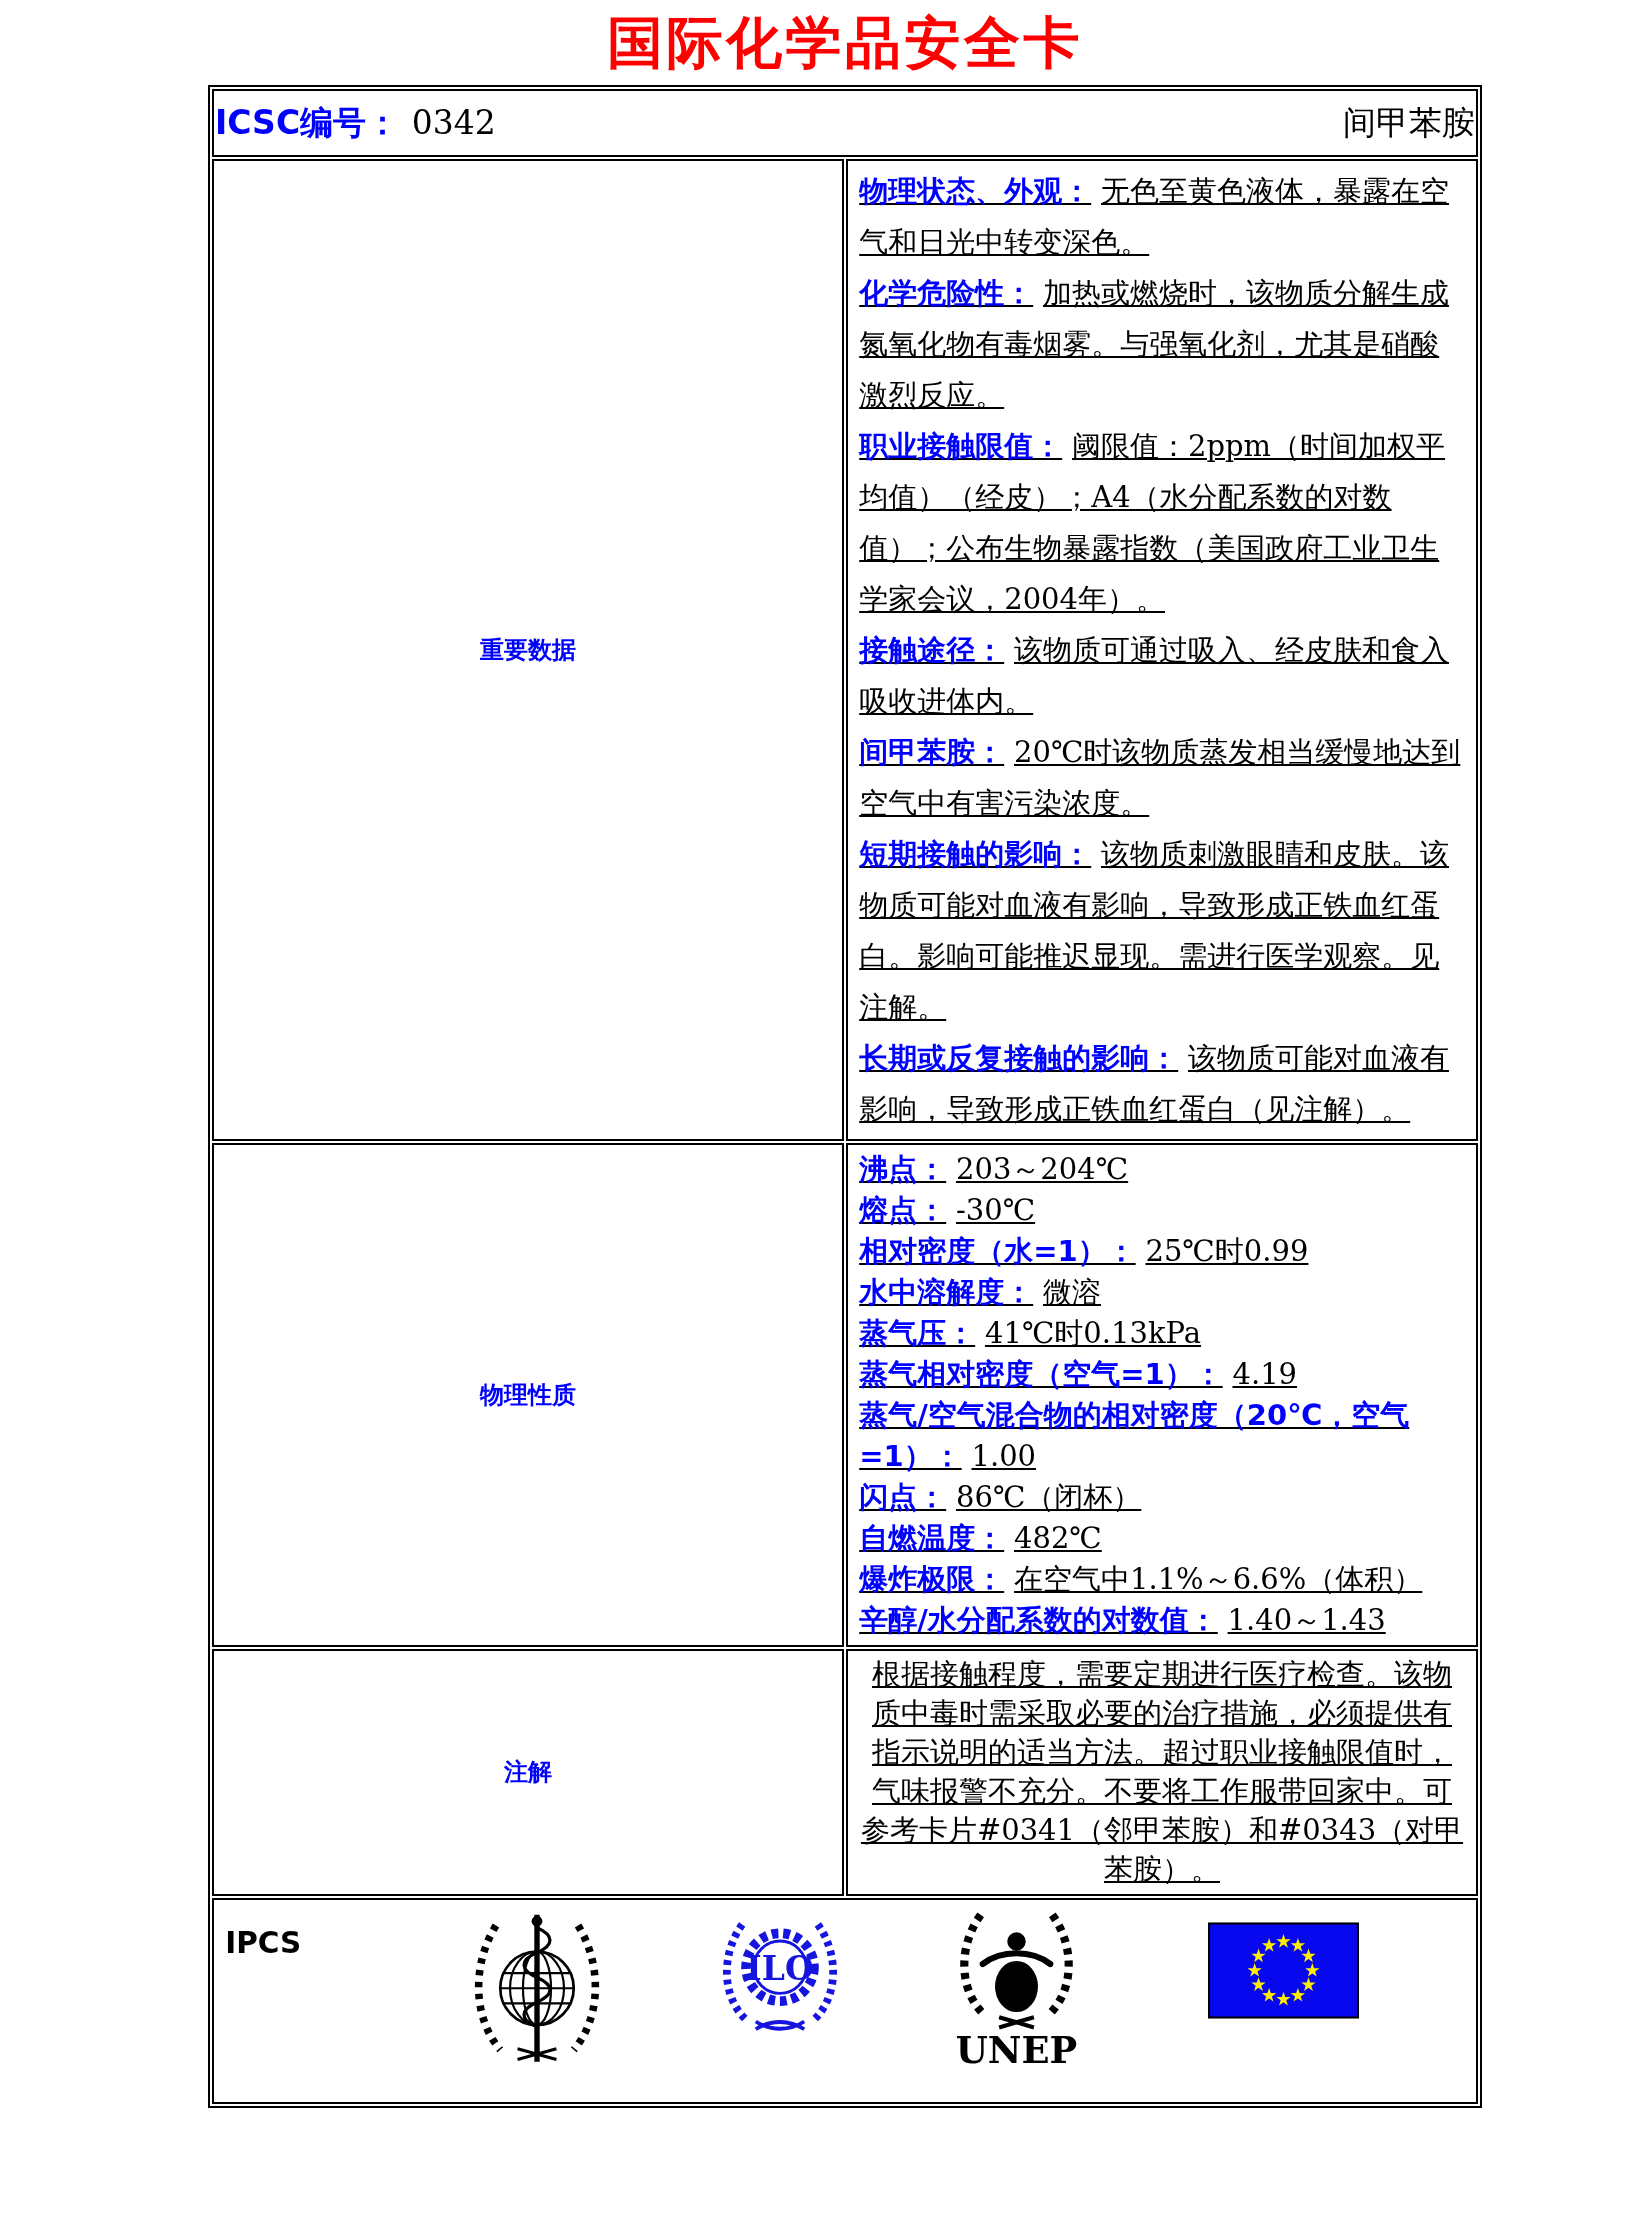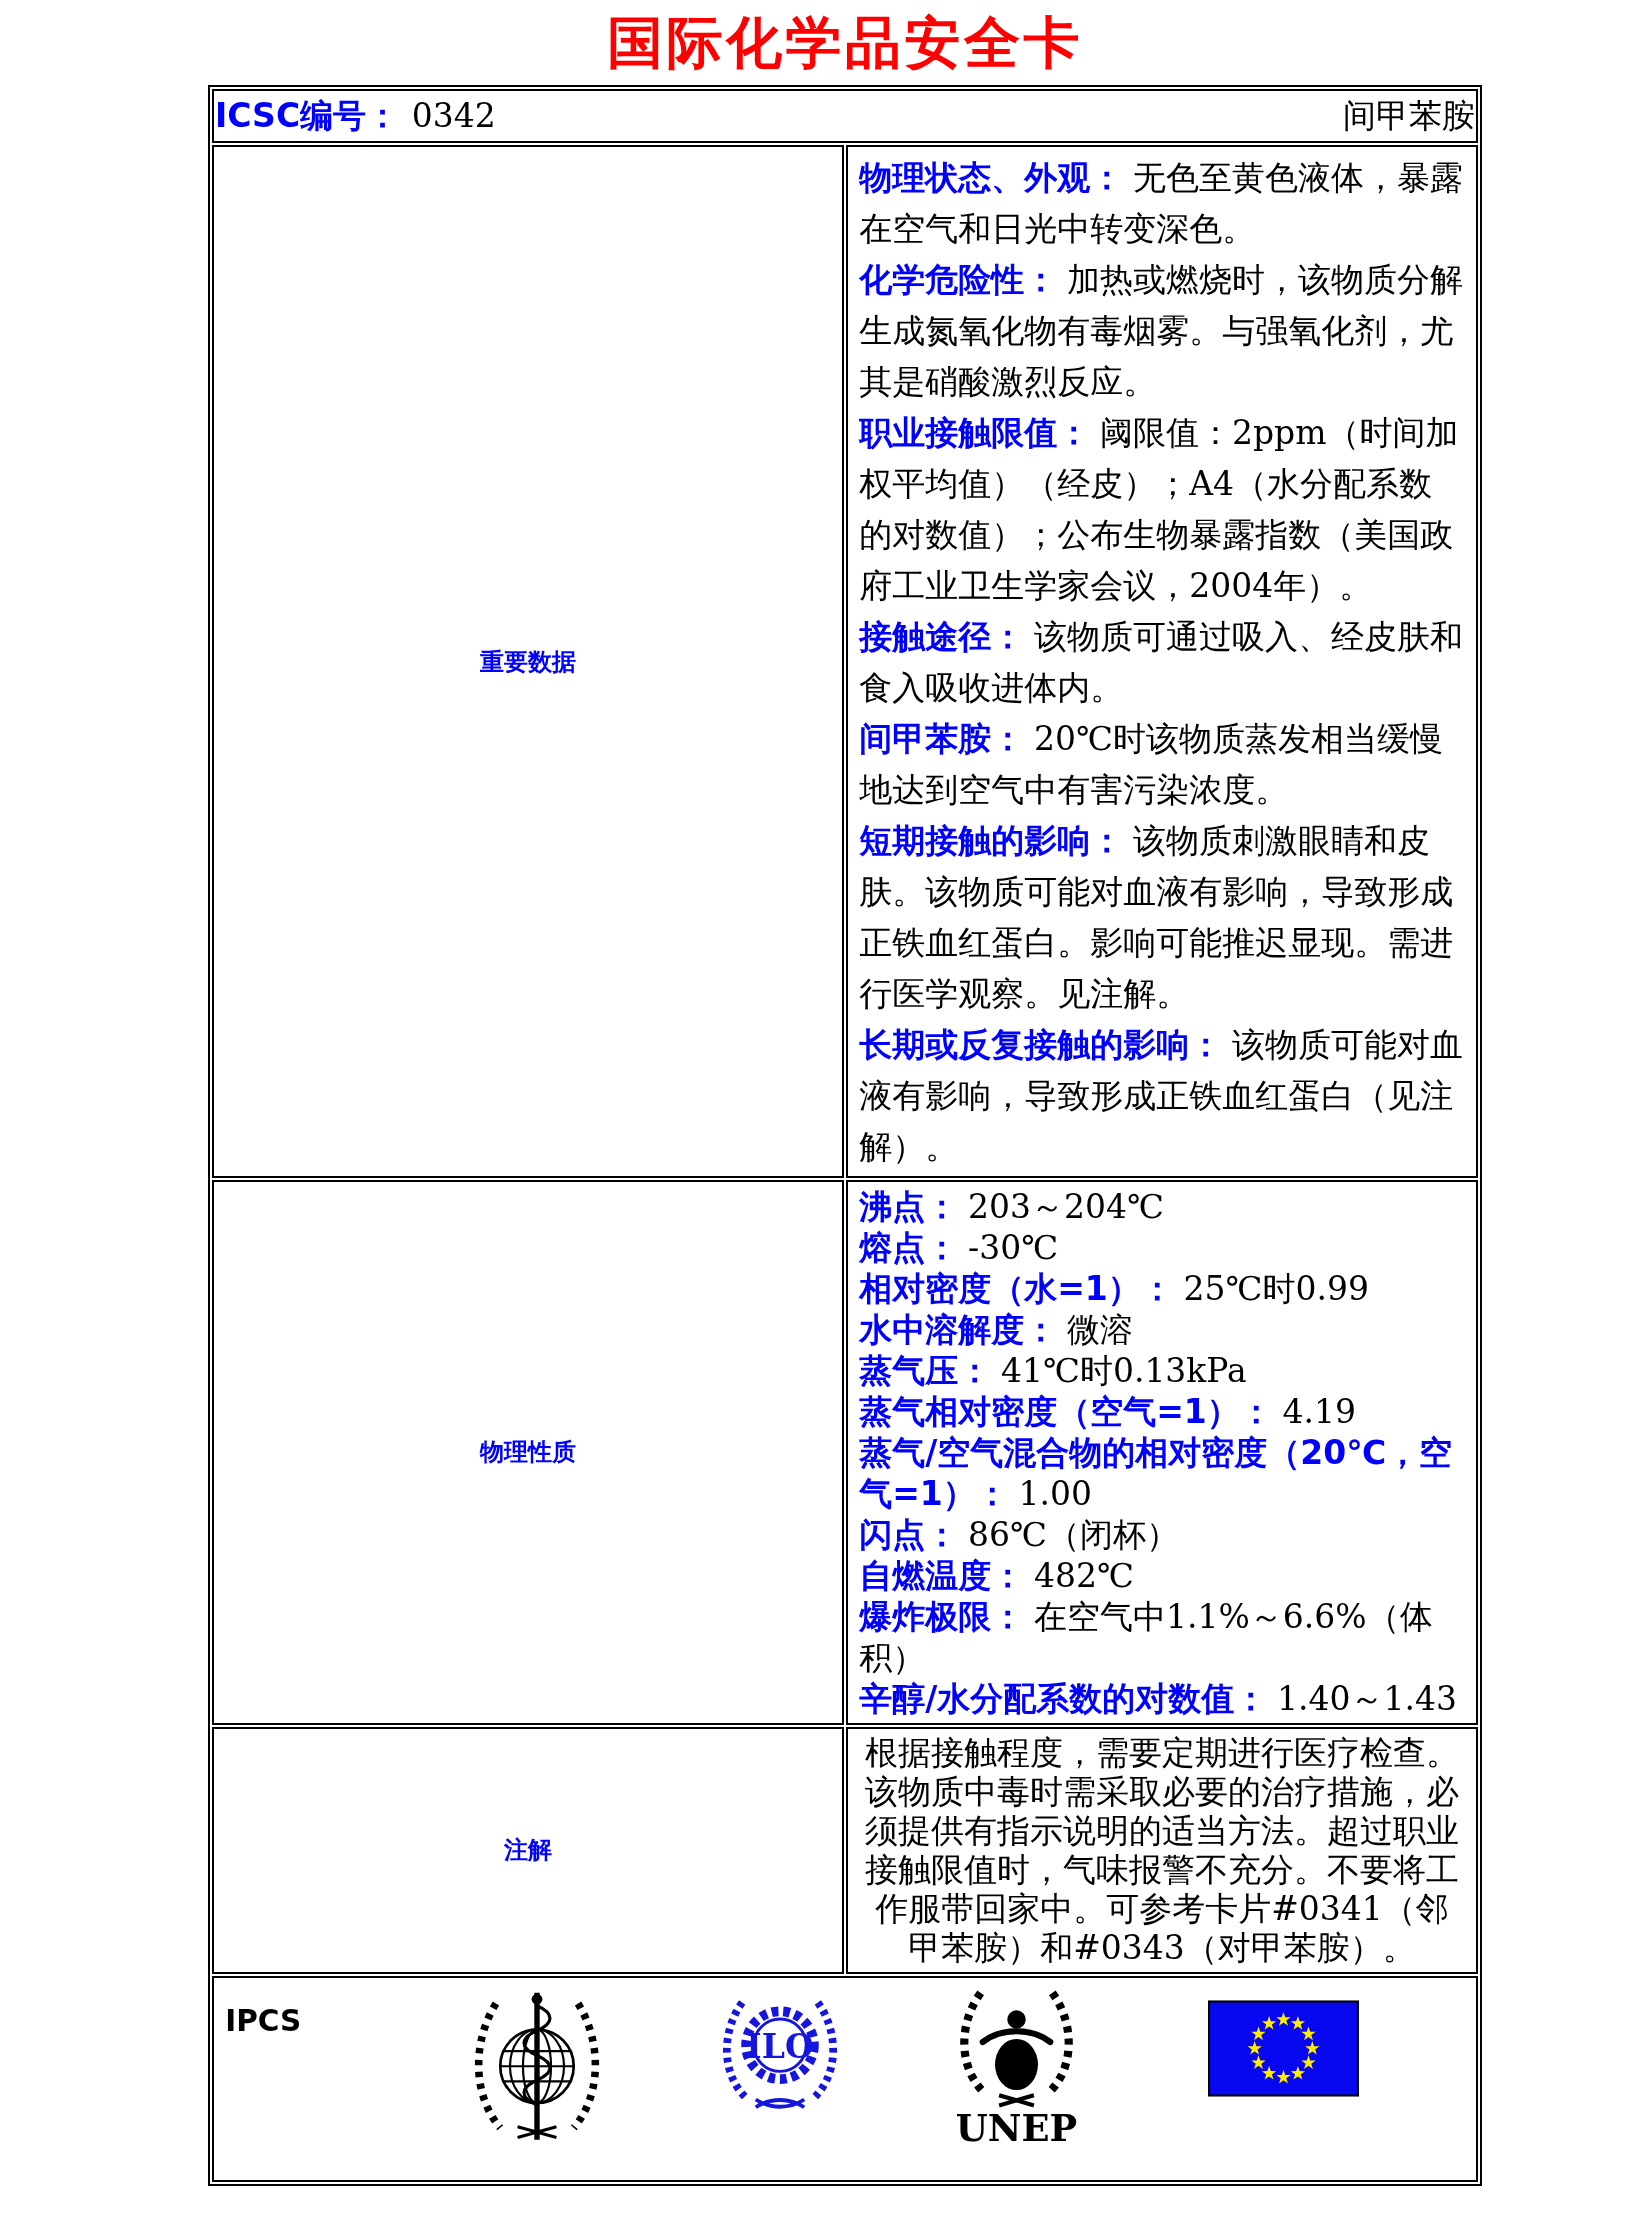--- a/index.html
+++ b/index.html
@@ -16,23 +16,23 @@
     border-collapse:separate; border-spacing:2.1px;
     border:2.1px solid #000; width:100%; table-layout:fixed;
   }
   table.card td, table.legal td { border:2.1px solid #000; vertical-align:middle; background:#fff; }
 
   td.rowlabel {
     width:145px; text-align:center;
     color:#0000FF; font-family:"DejaVu Sans", sans-serif; font-weight:bold;
     font-size:24px; padding:0 1.4px;
   }
-  td.content { padding:4.2px 11.2px; font-size:33px; }
+  td.content { padding:4.2px 11.2px; font-size:29px;text-decoration:underline; }
 
-  .hdr-flex { display:flex; justify-content:space-between; align-items:center; height:48px; font-size:33px; }
+  .hdr-flex { display:flex; justify-content:space-between; align-items:center; height:62px; font-size:33px; }
   .icsc-label { color:#0000FF; font-family:"DejaVu Sans", sans-serif; font-weight:bold; margin-right:12.6px; }
   .icsc-number, .chem-name { color:#000; }
 
   .imp-content { line-height:51px; padding-top:5.6px; padding-bottom:5.6px; }
   .phys-content { line-height:41px; padding-top:15.4px; padding-bottom:15.4px; }
   .note-content { line-height:39px; padding-top:4.2px; padding-bottom:4.2px;text-align:center; }
   .env-content { height:104px; }
 
   .blbl {
     color:#0000FF; font-family:"DejaVu Sans", sans-serif; font-weight:bold;

